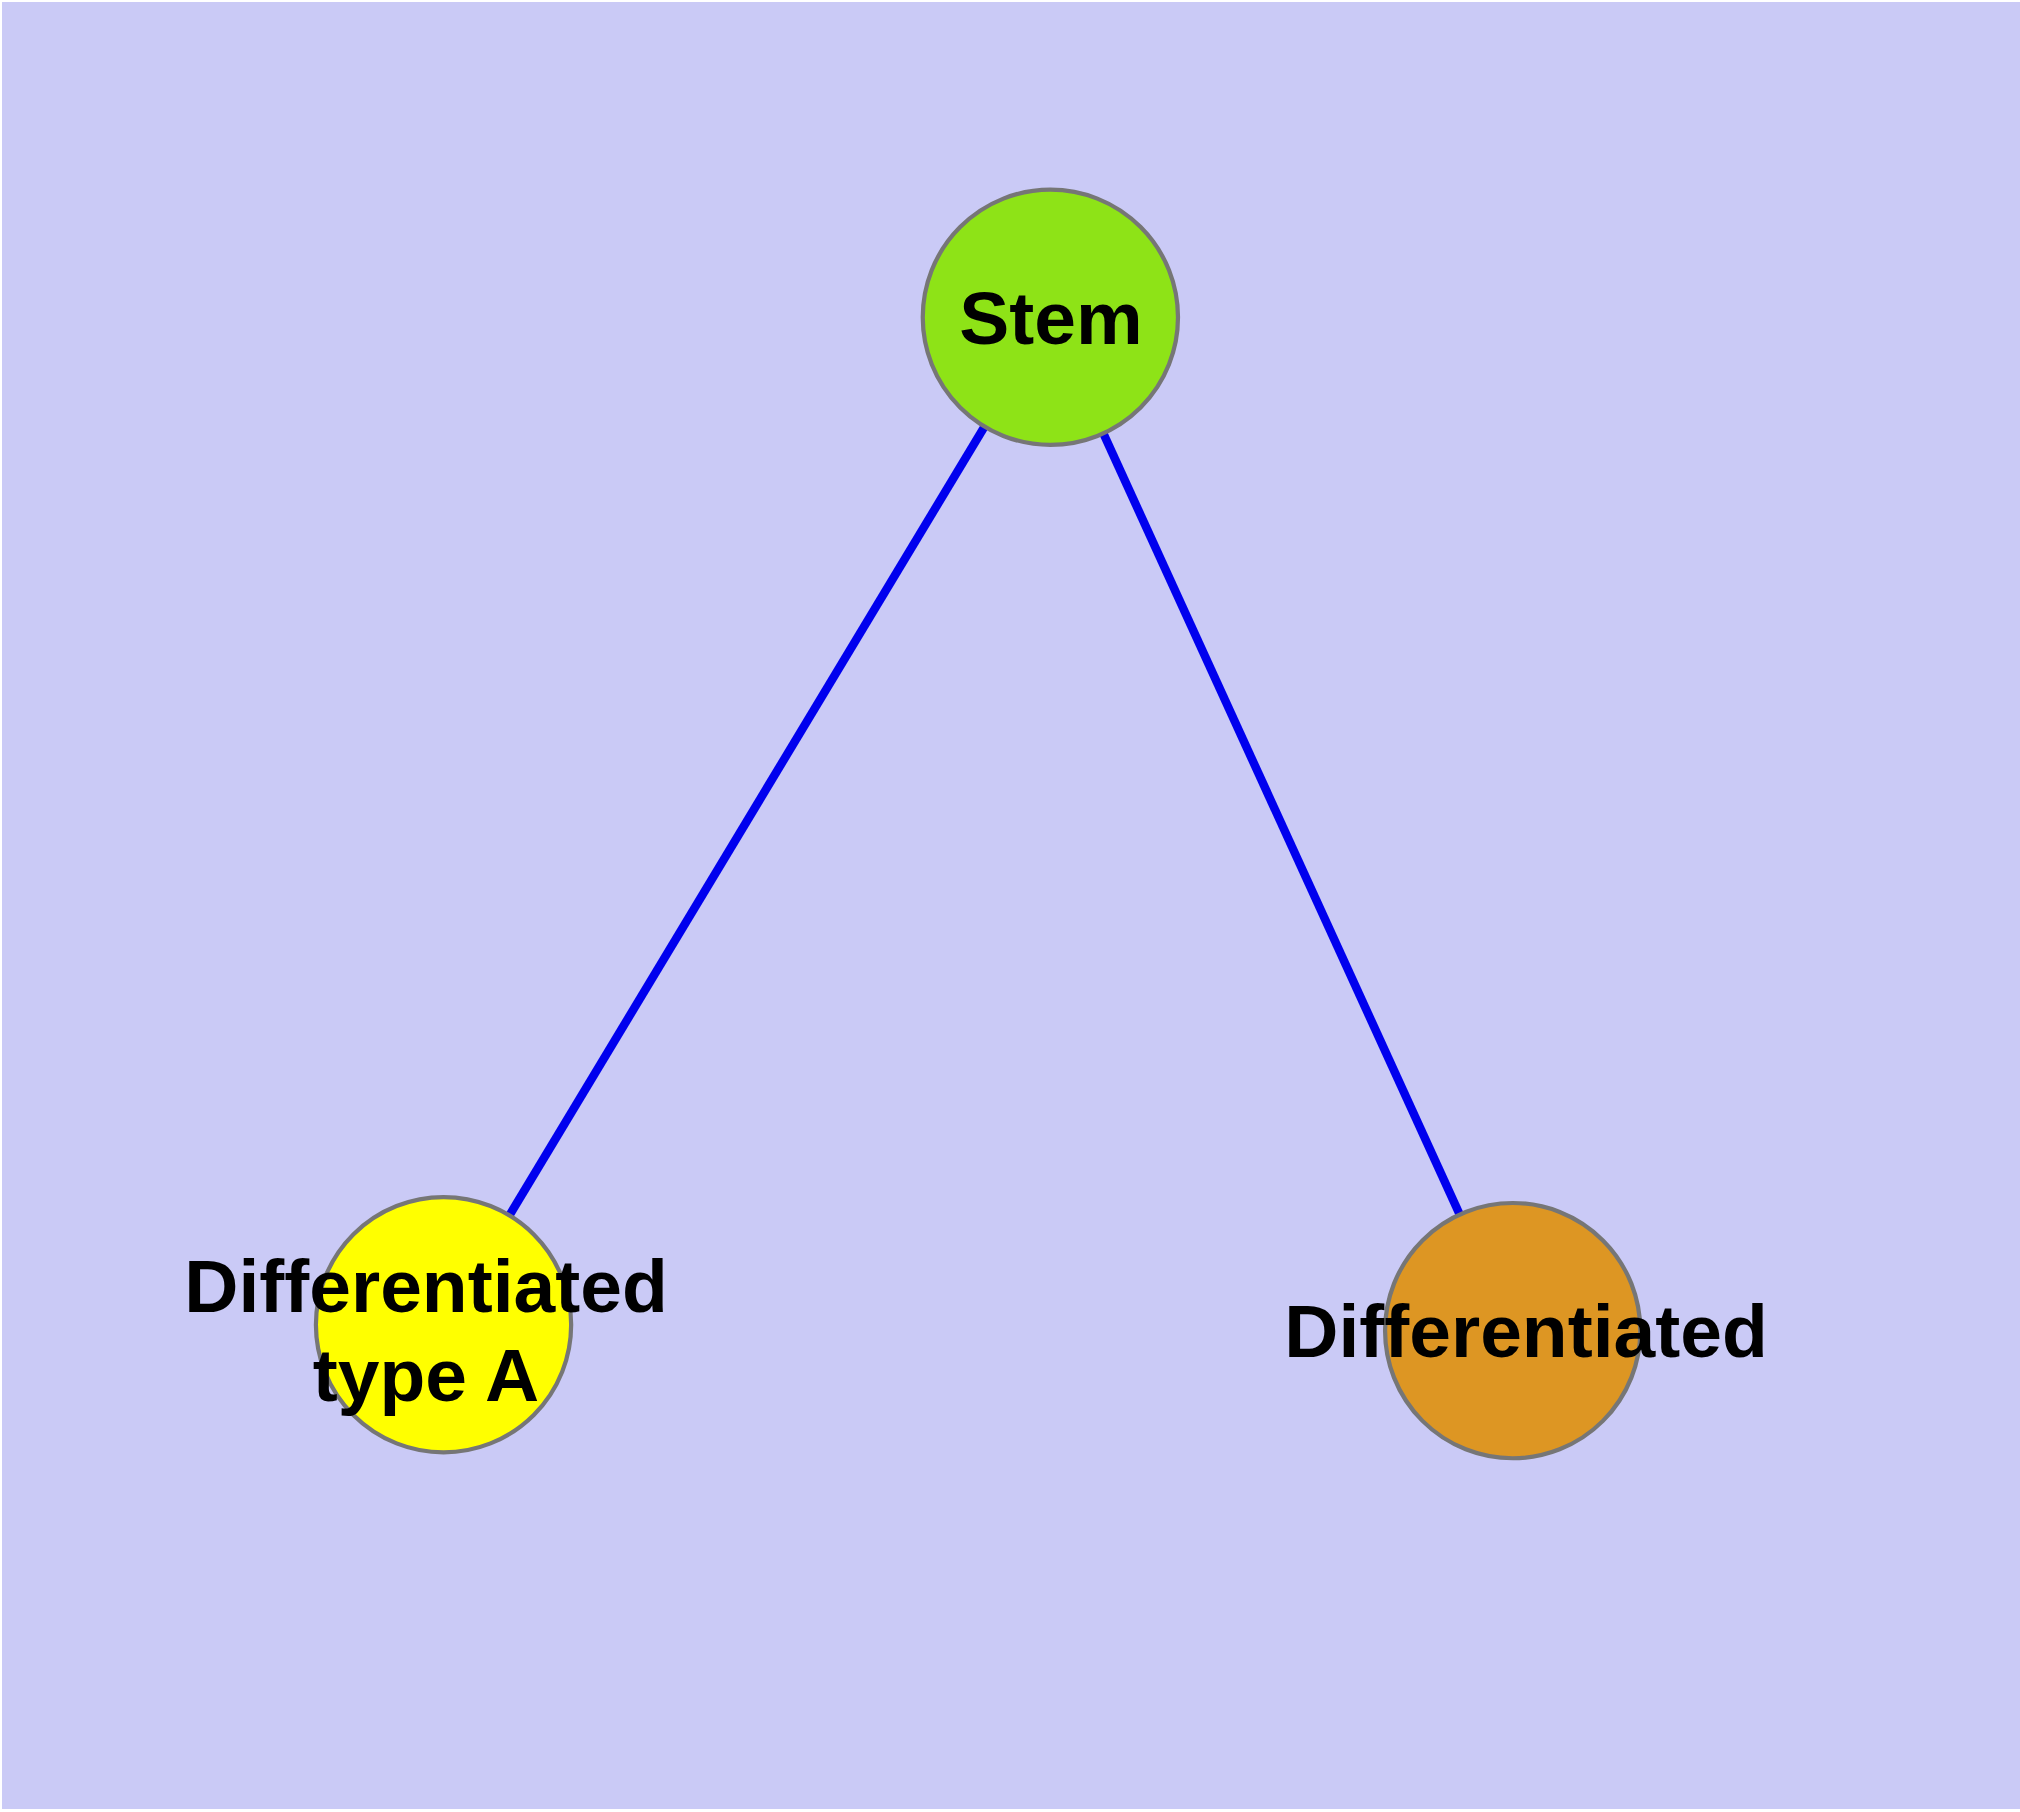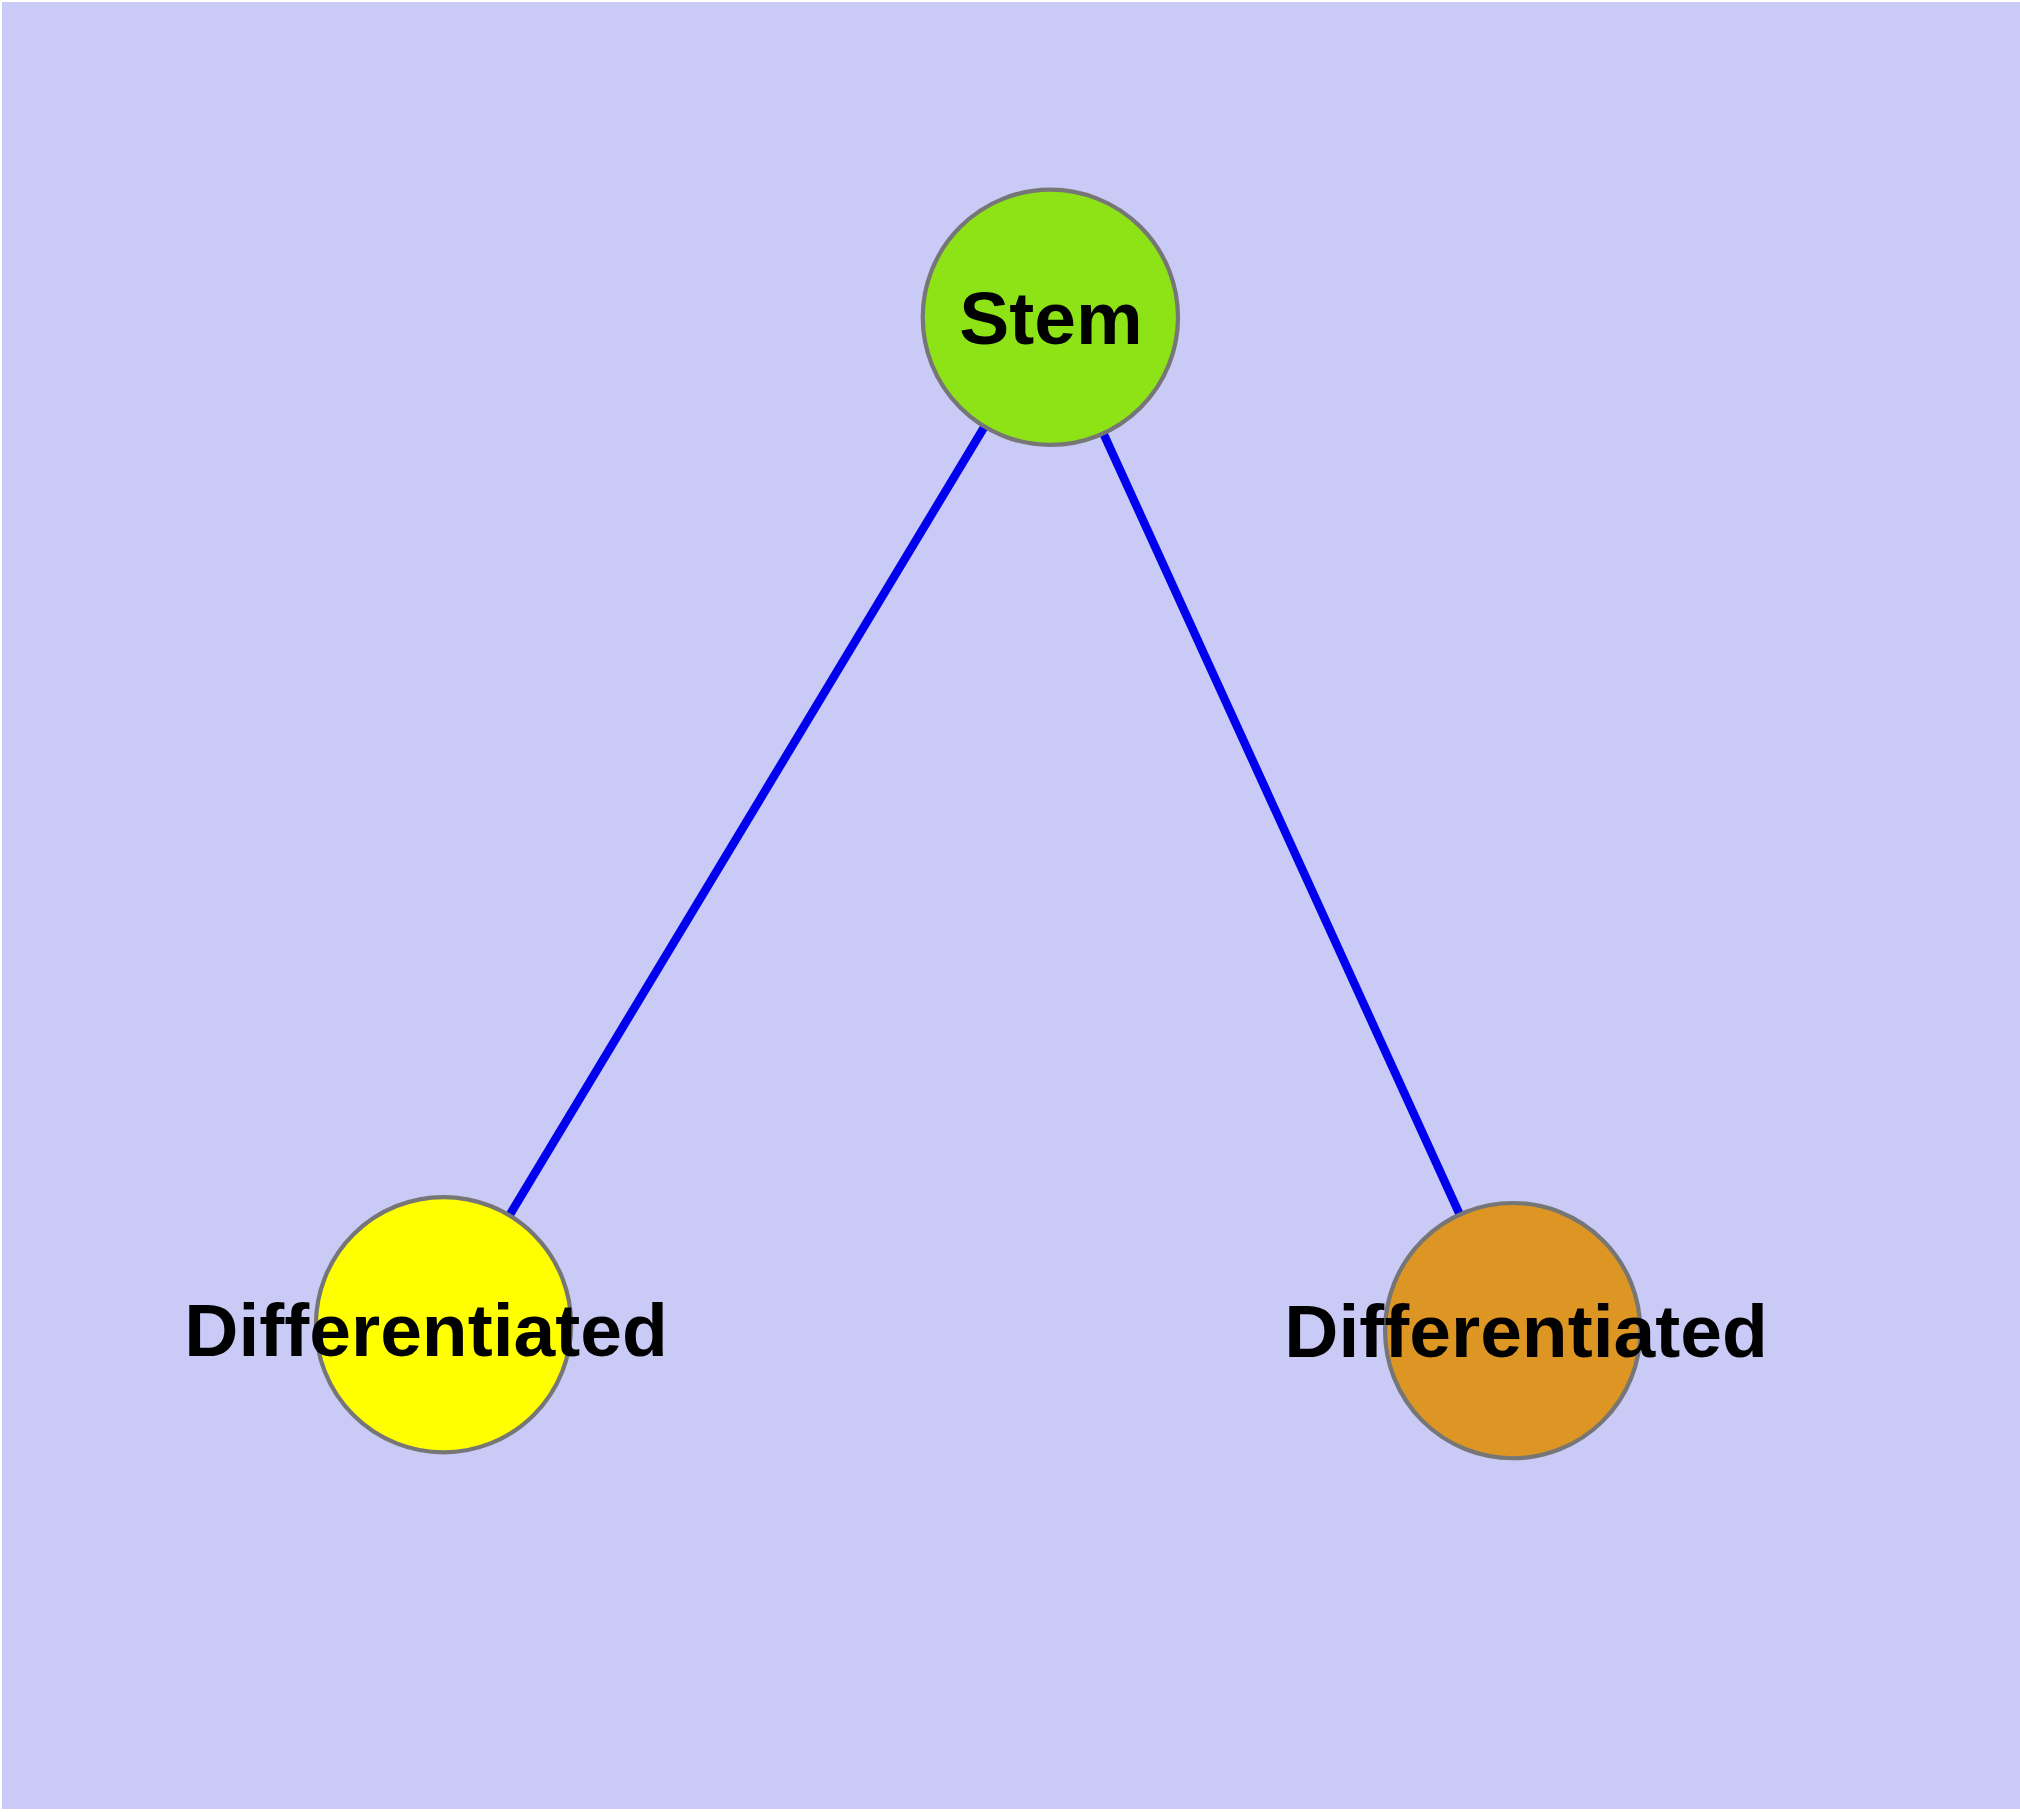--- a/index.html
+++ b/index.html
@@ -61,20 +61,21 @@
     <circle class="node-circle" cx="520" cy="1565" r="151" stroke="#767676" fill="#ffff00"></circle>
     <circle class="node-circle" cx="1785" cy="1572" r="151" stroke="#767676" fill="#dd9623"></circle>
   </svg>
 
   <div class="node-label" style="left:1049px; top:316px;">
     <div>Stem</div>
   </div>
 
   <div class="node-label" style="left:424px; top:1328px;">
     <div>Differentiated</div>
+    <div>type A</div>
   </div>
 
   <div class="node-label" style="left:1524px; top:1329px;">
     <div>Differentiated</div>
   </div>
 
 </div>
 
 
 </body></html>

